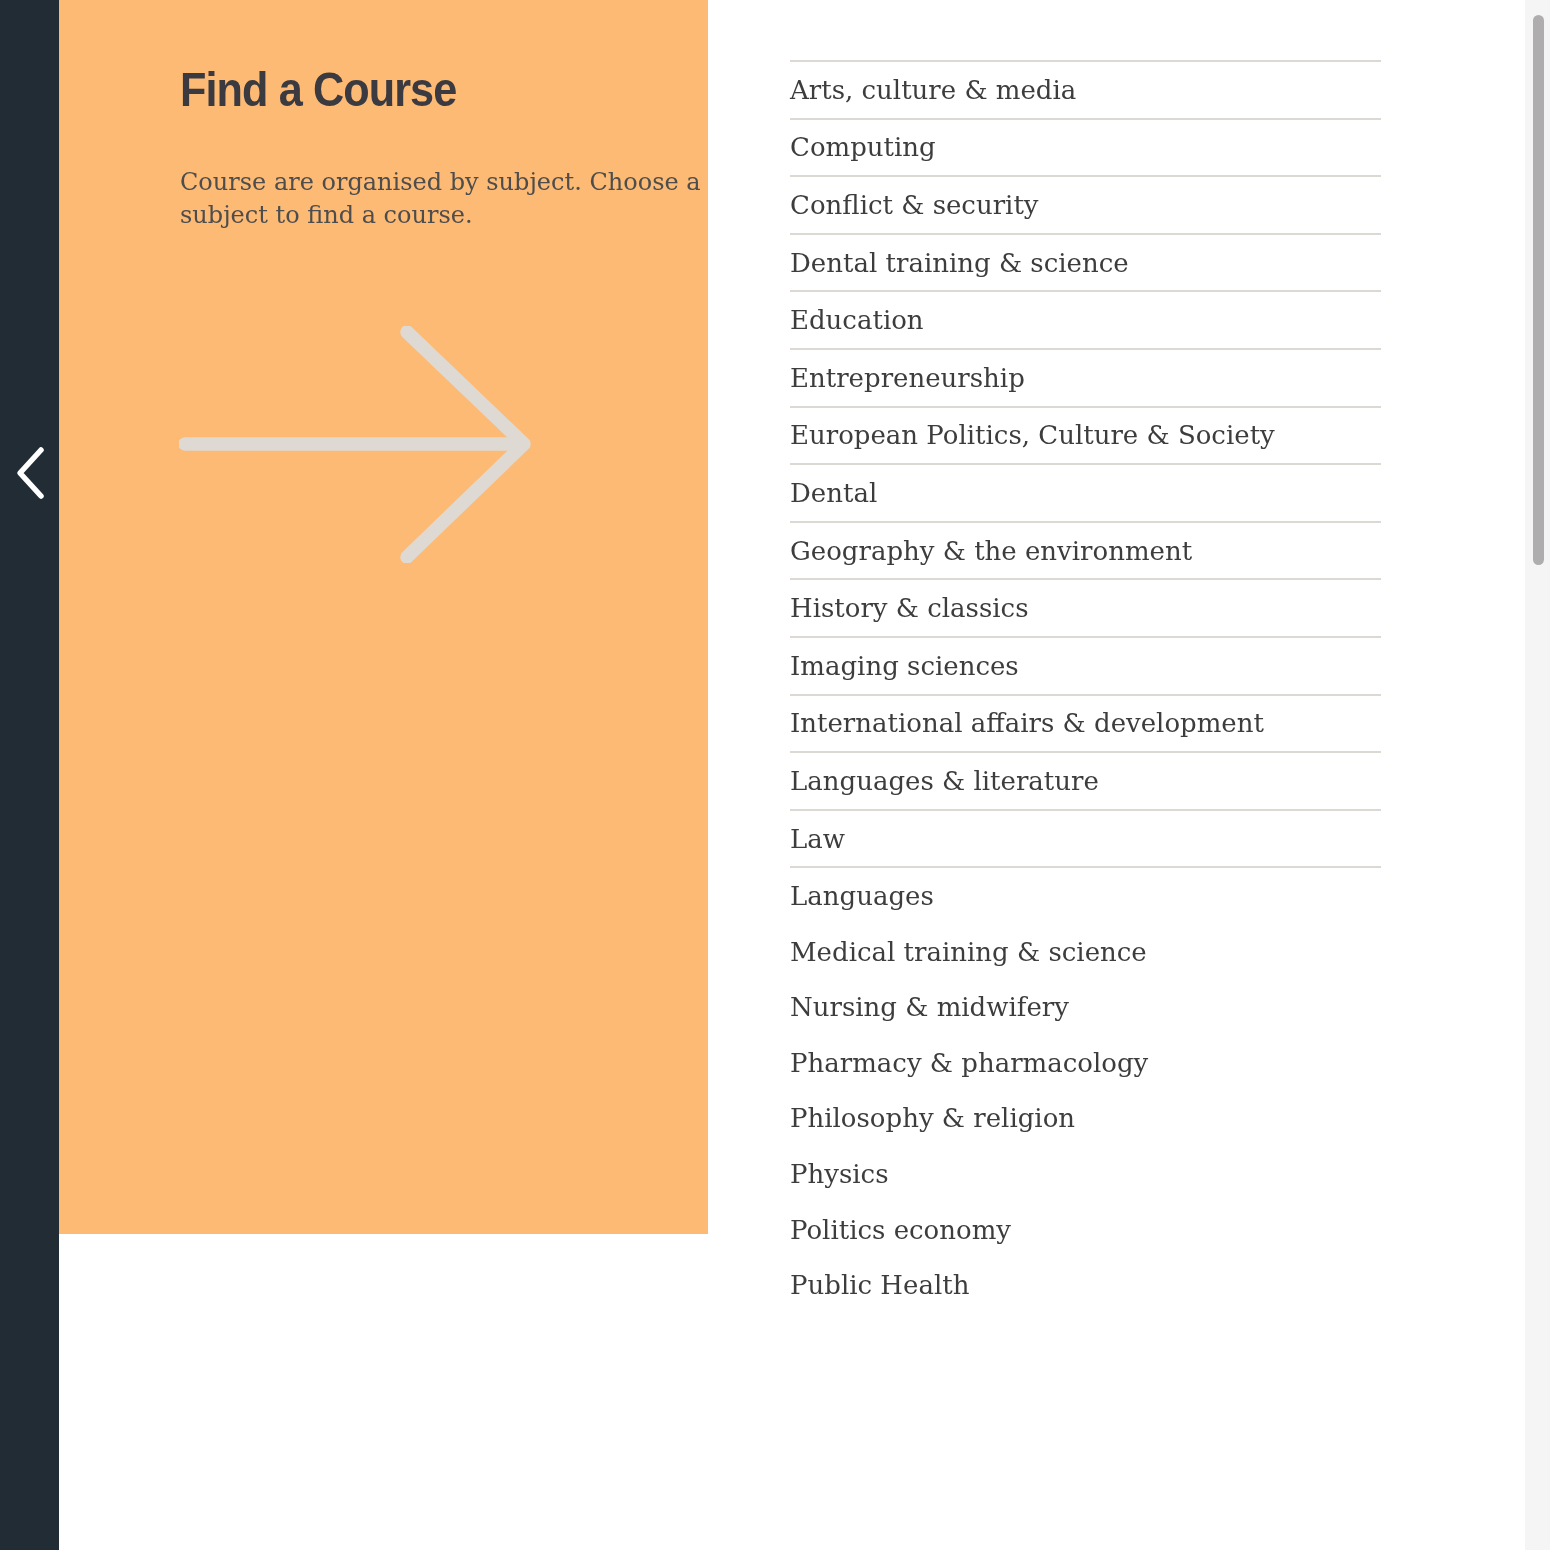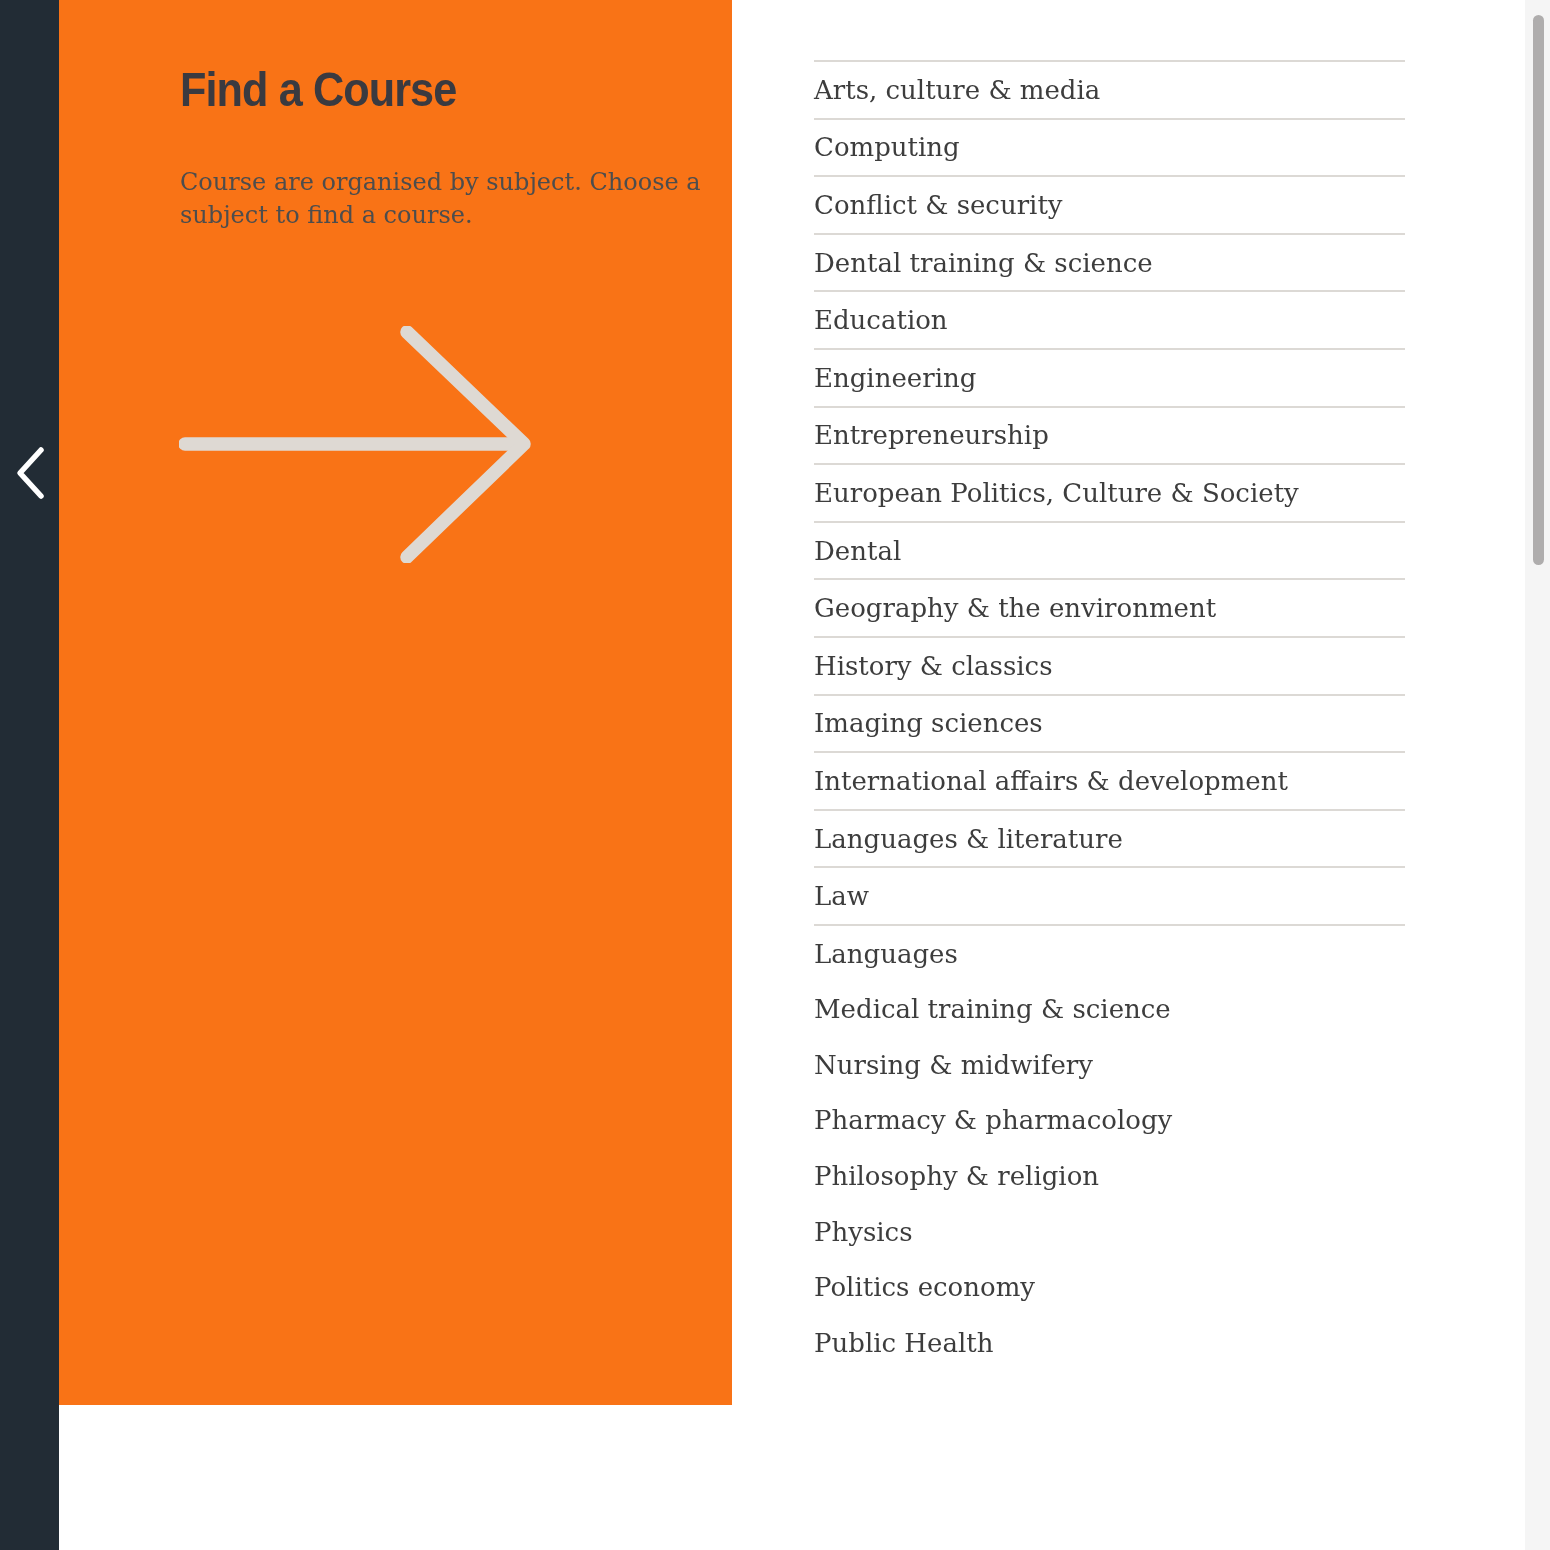--- a/index.html
+++ b/index.html
@@ -29,22 +29,22 @@
     width: 40px; height: 58px;
     cursor: pointer;
     background: transparent;
     border: none;
     padding: 0;
   }
   
   .intro {
     position: absolute;
     left: 59px; top: 0;
-    width: 689px; height: 1405px;
-    background: #f97316;
+    width: 689px; height: 1234px;
+    background: #fdba74;
   }
   .intro h1 {
     position: absolute;
     left: 121px; top: 62px;
     margin: 0;
     font-family: "Liberation Sans", sans-serif;
     font-weight: 700;
     font-size: 48px;
     letter-spacing: -1px;
     color: #3a3a40;
@@ -62,21 +62,21 @@
     line-height: 33px;
     color: #4d4d4d;
   }
   .big-arrow {
     position: absolute;
     left: 120px; top: 326px;
   }
   
   .subjects {
     position: absolute;
-    left: 732px; top: 0;
+    left: 708px; top: 0;
     width: 777px; height: 1550px;
     background: #ffffff;
   }
   .subject-list {
     position: absolute;
     left: 82px; top: 60px;
     width: 591px;
     margin: 0;
     padding: 0;
     list-style: none;
@@ -146,23 +146,20 @@
         <li class="divided">
     <span>Conflict &amp; security</span>
   </li>
         <li class="divided">
     <span>Dental training &amp; science</span>
   </li>
         <li class="divided">
     <span>Education</span>
   </li>
         <li class="divided">
-    <span>Engineering</span>
-  </li>
-        <li class="divided">
     <span>Entrepreneurship</span>
   </li>
         <li class="divided">
     <span>European Politics, Culture &amp; Society</span>
   </li>
         <li class="divided">
     <span>Dental</span>
   </li>
         <li class="divided">
     <span>Geography &amp; the environment</span>

